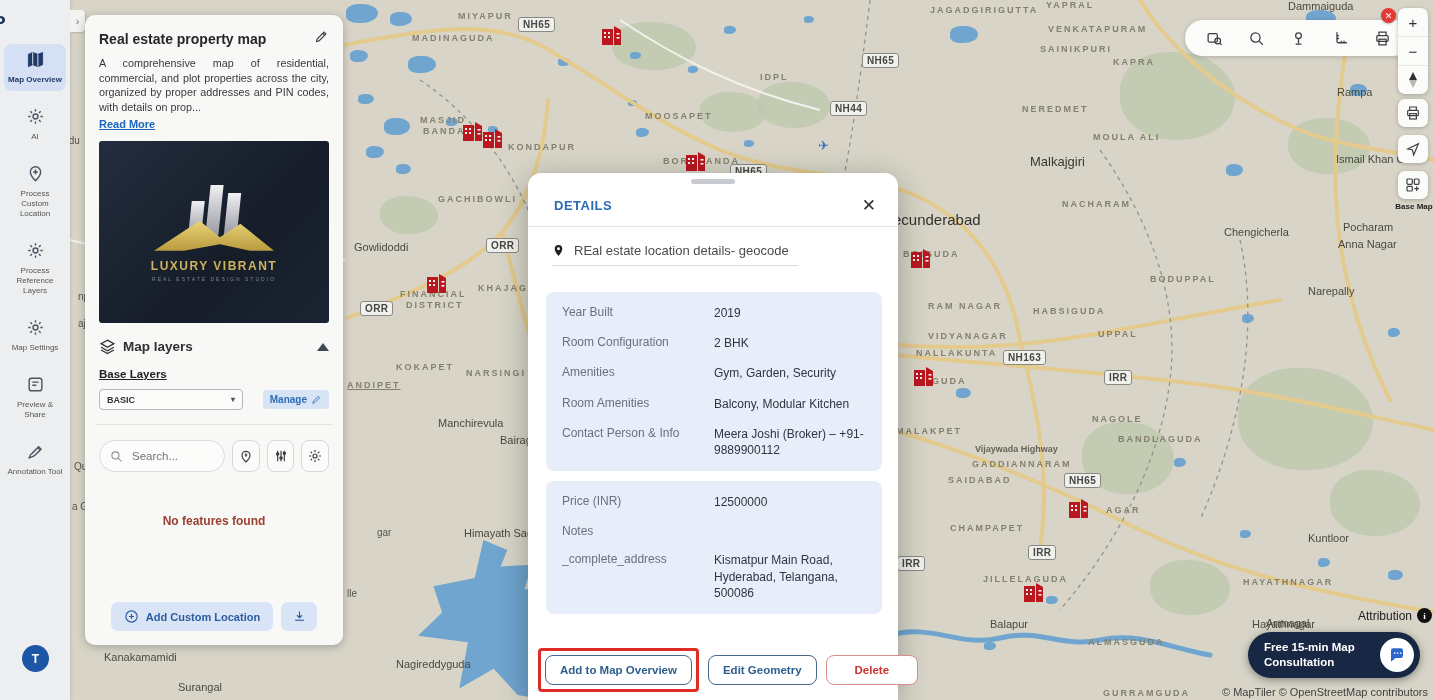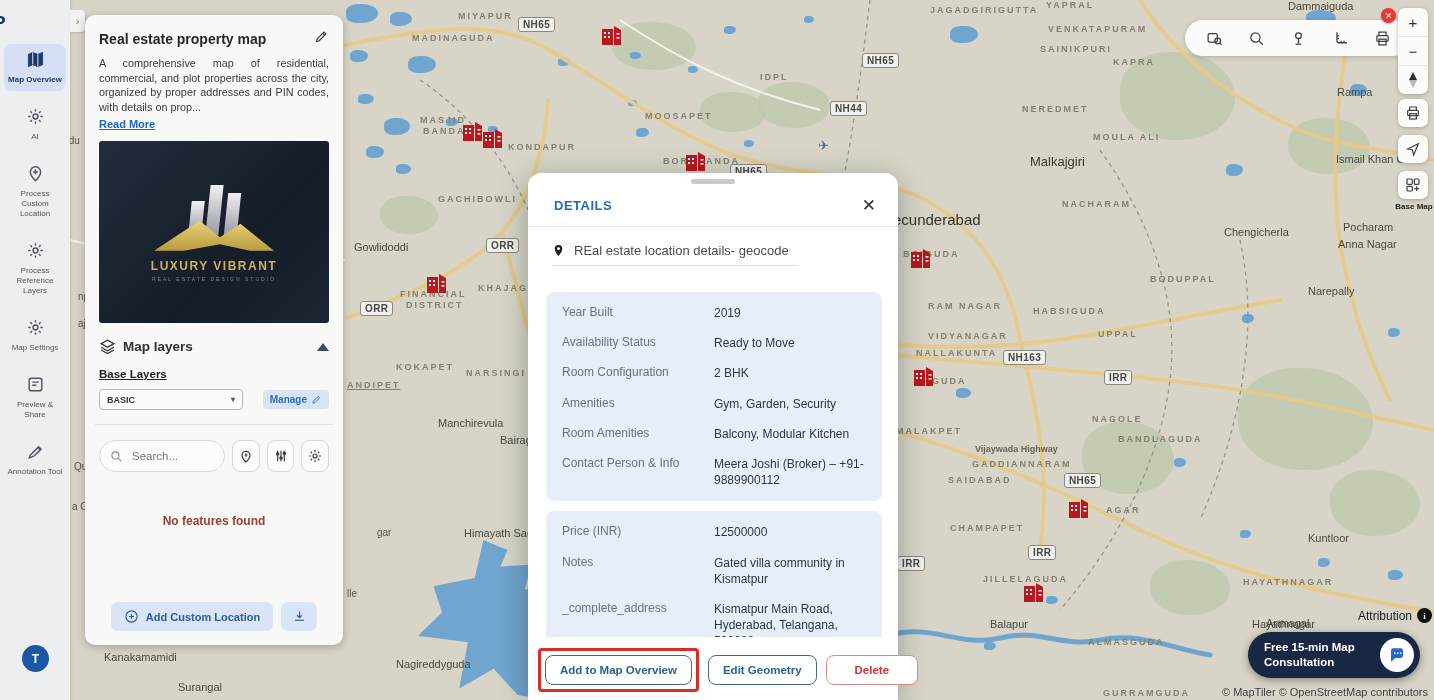--- a/index.html
+++ b/index.html
@@ -542,24 +542,20 @@
         </svg>
       <span id="loc-name">REal estate location details- geocode</span>
     </div>
     <div id="details-scroll">
       <div class="detail-block">
           <div class="d-row">
             <div class="d-label">Year Built</div>
             <div class="d-value">2019</div>
           </div>
           <div class="d-row">
-            <div class="d-label">Availability Status</div>
-            <div class="d-value">Ready to Move</div>
-          </div>
-          <div class="d-row">
             <div class="d-label">Room Configuration</div>
             <div class="d-value">2 BHK</div>
           </div>
           <div class="d-row">
             <div class="d-label">Amenities</div>
             <div class="d-value">Gym, Garden, Security</div>
           </div>
           <div class="d-row">
             <div class="d-label">Room Amenities</div>
             <div class="d-value">Balcony, Modular Kitchen</div>
@@ -569,21 +565,20 @@
             <div class="d-value">Meera Joshi (Broker) – +91-9889900112</div>
           </div>
         </div>
         <div class="detail-block">
           <div class="d-row">
             <div class="d-label">Price (INR)</div>
             <div class="d-value">12500000</div>
           </div>
           <div class="d-row">
             <div class="d-label">Notes</div>
-            <div class="d-value">Gated villa community in Kismatpur</div>
           </div>
           <div class="d-row">
             <div class="d-label">_complete_address</div>
             <div class="d-value">Kismatpur Main Road, Hyderabad, Telangana, 500086</div>
           </div>
         </div>
     </div>
     <div class="modal-foot">
       <div class="hl-box">
         <button class="m-btn">Add to Map Overview</button>

